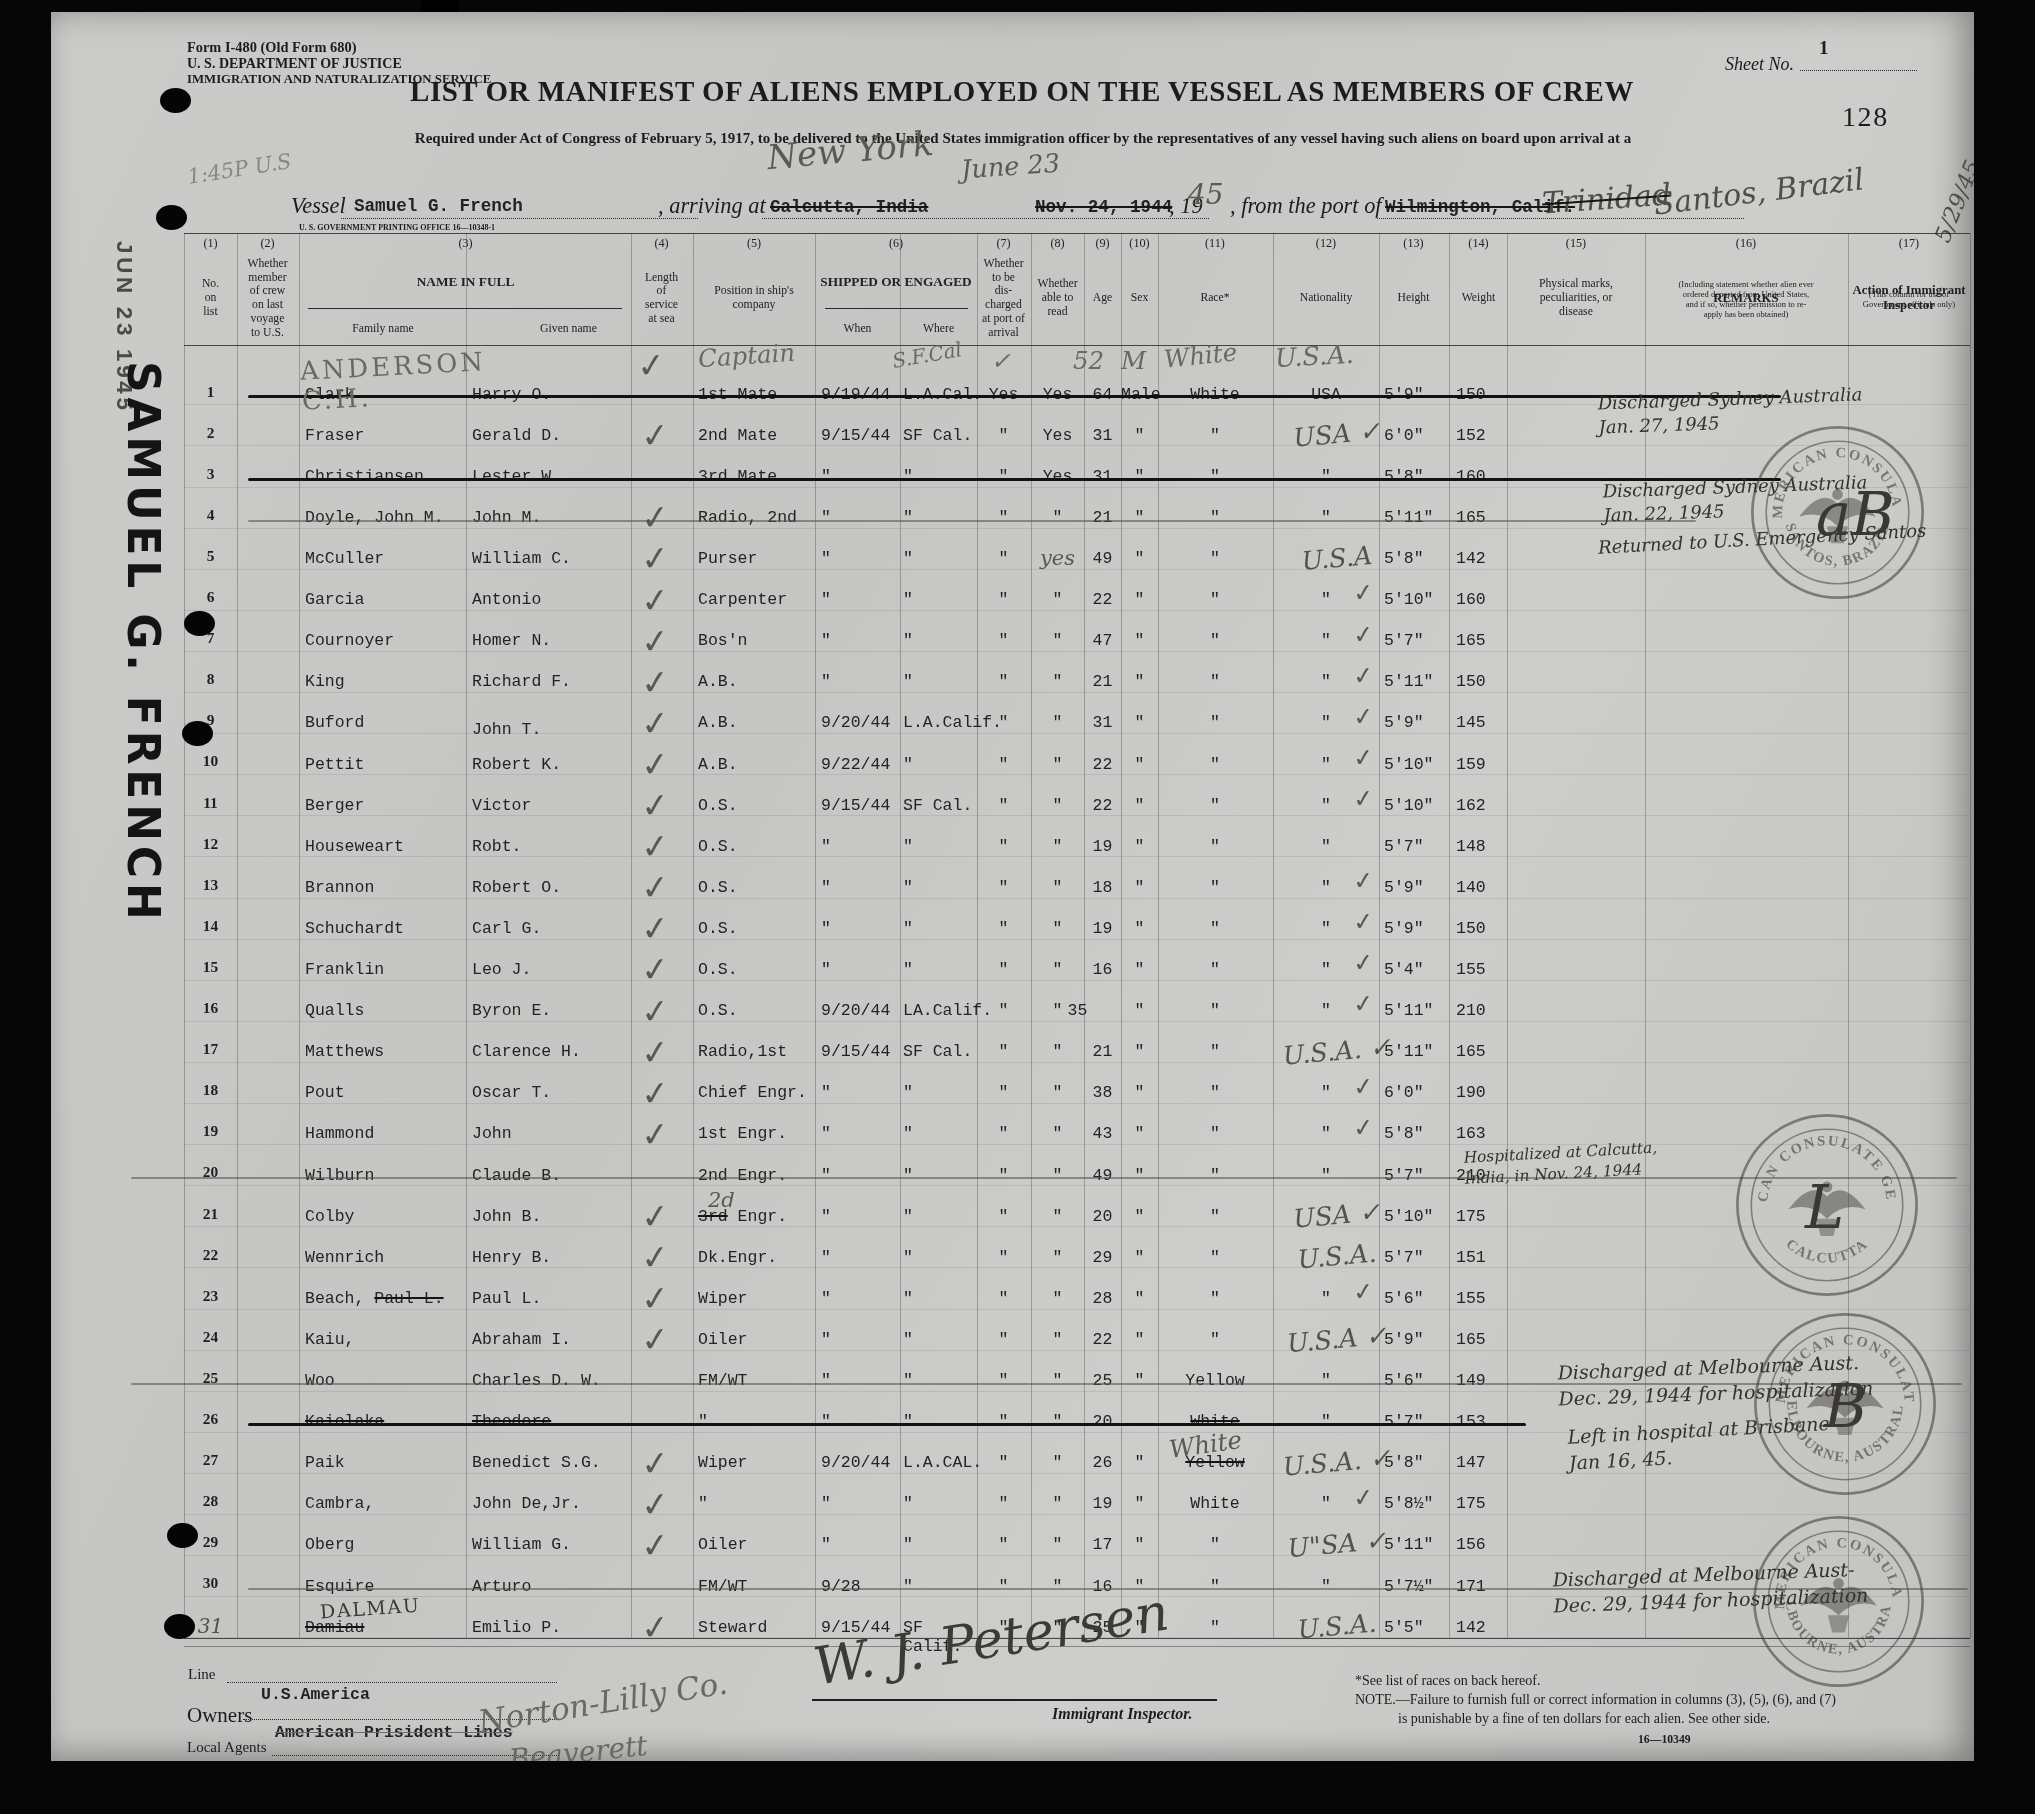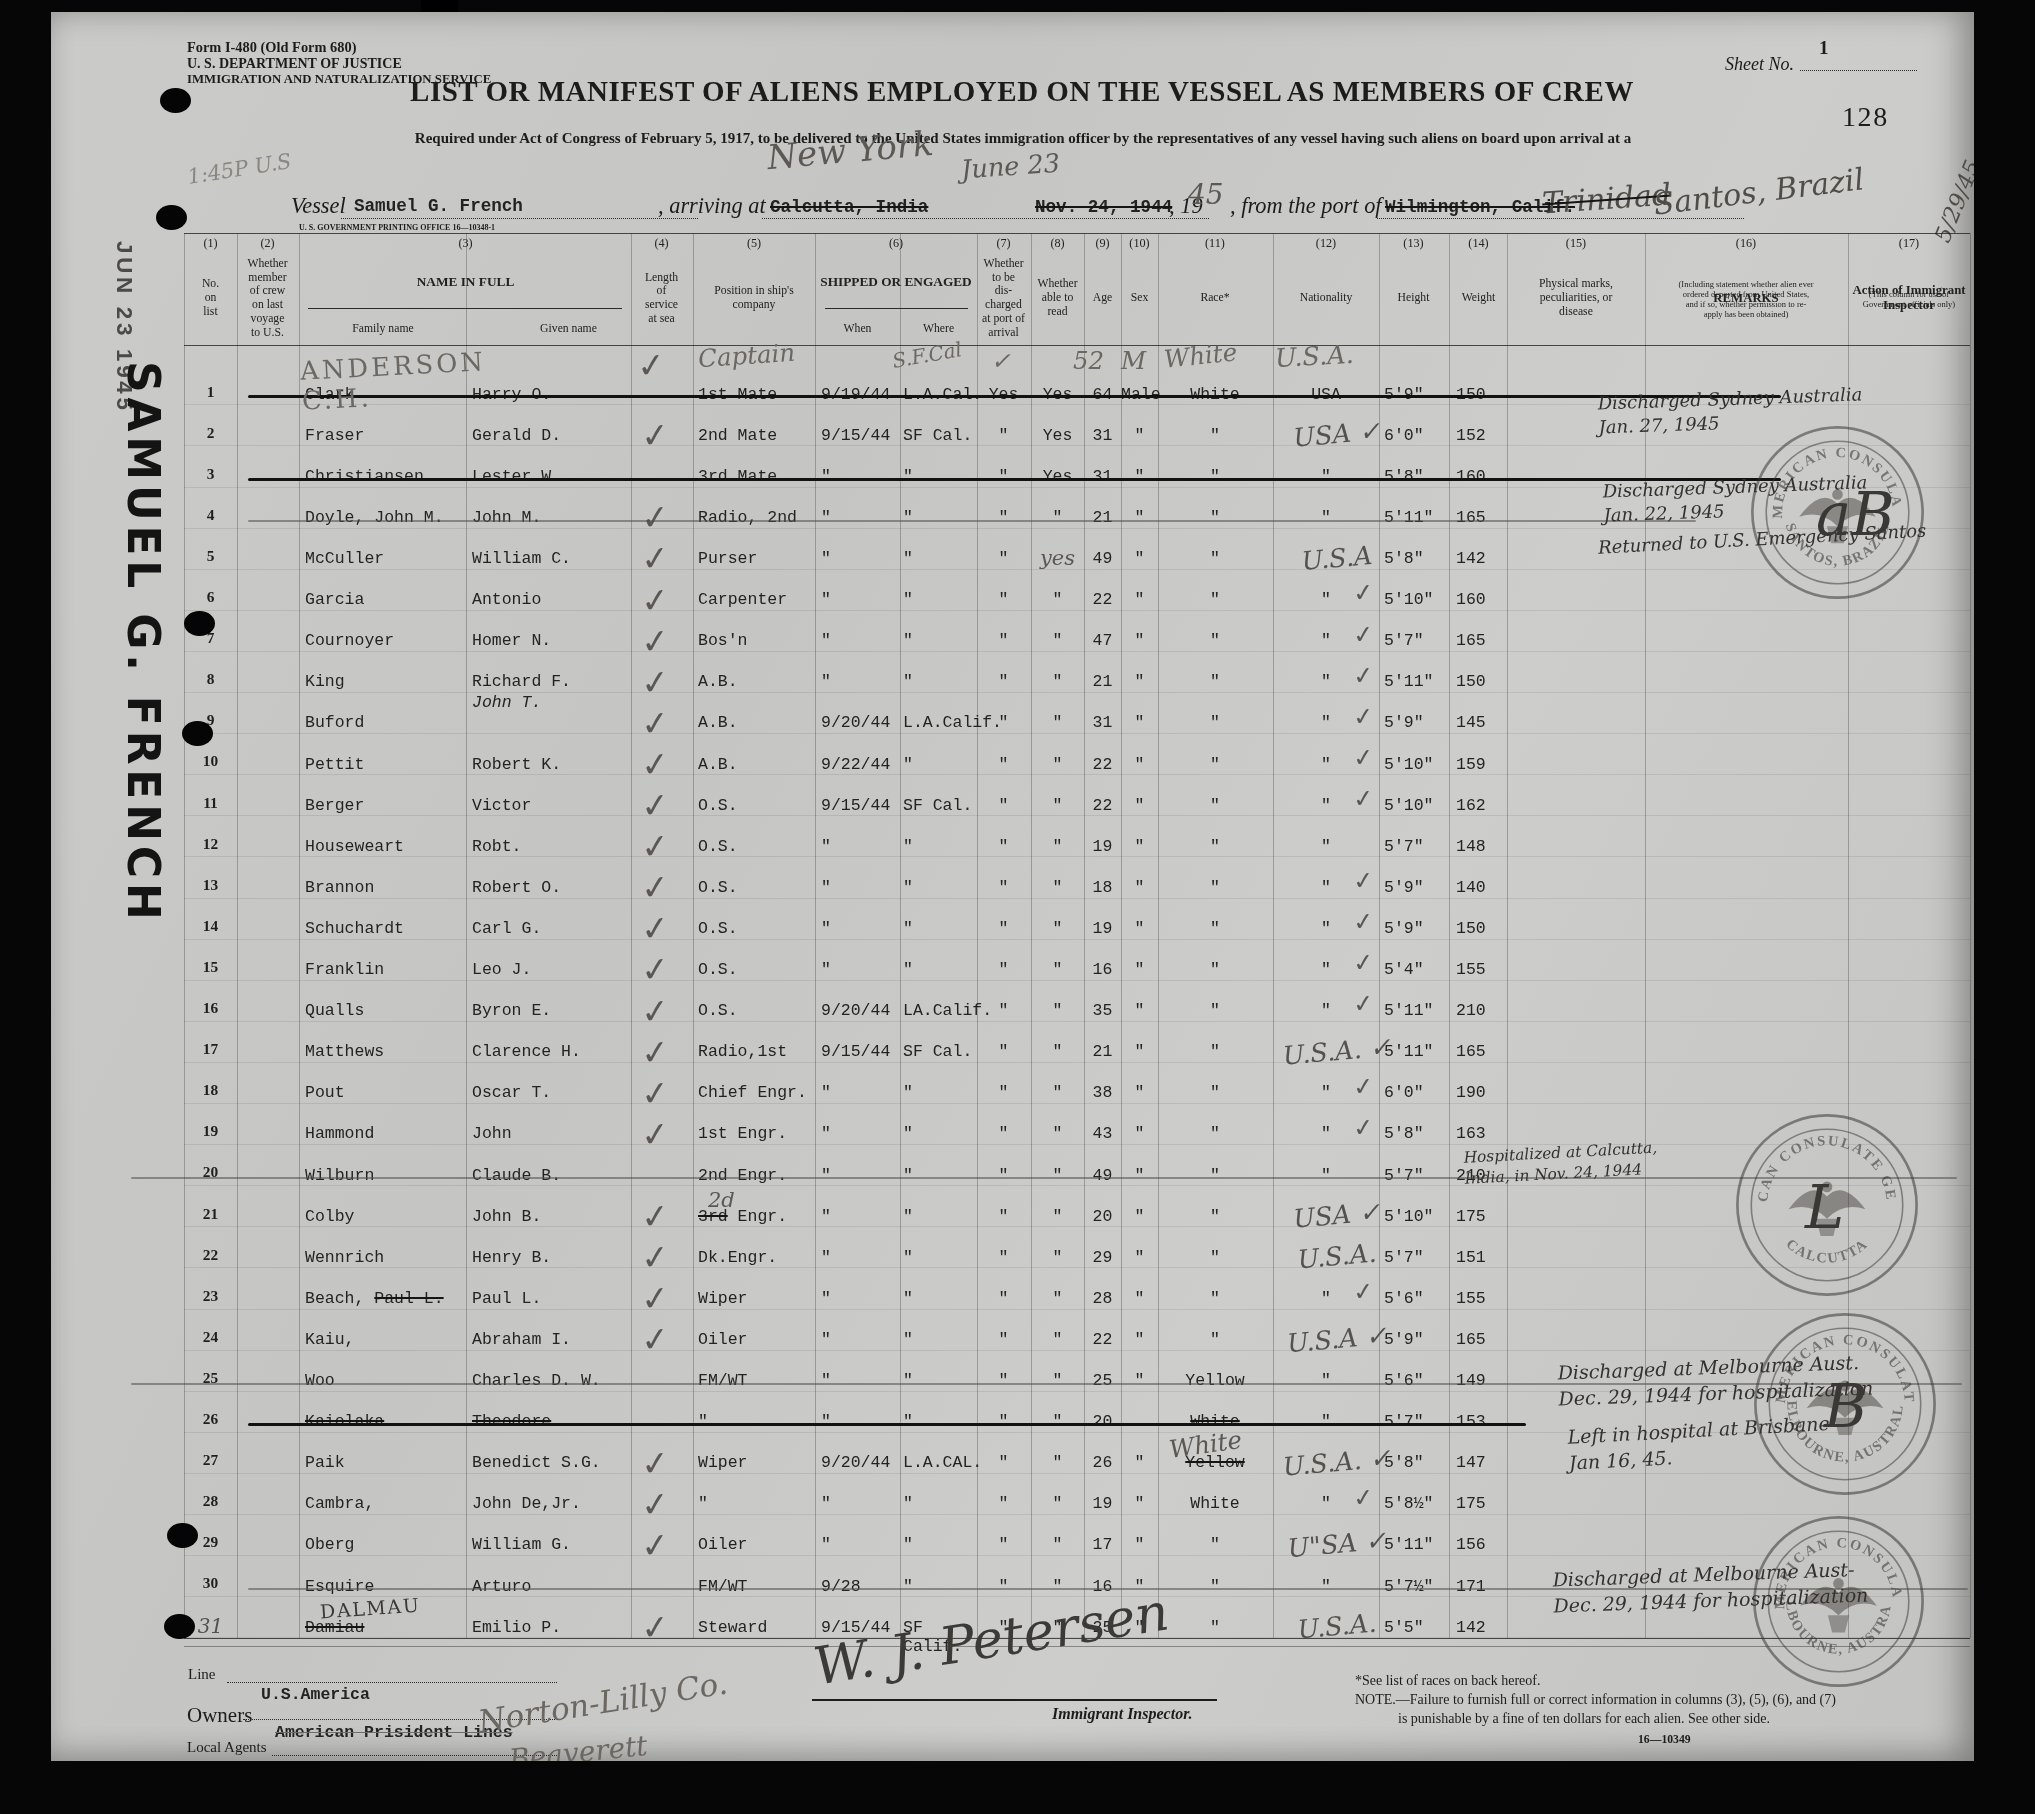--- a/index.html
+++ b/index.html
@@ -346,21 +346,21 @@
           <div class="cell typed" style="left: 1070px; top: 660px; width: 37px; text-align: center; position: absolute;">"</div>
           <div class="cell typed" style="left: 1107px; top: 660px; width: 114px; text-align: center; position: absolute;">"</div>
           <div class="cell typed" style="left: 1222px; top: 660px; width: 106px; text-align: center; position: absolute;">"</div>
           <div class="chk" style="left: 1302px; top: 649px; font-size: 24.5px; position: absolute;">✓</div>
           <div class="cell typed" style="left: 1333px; top: 660px; width: 69px; position: absolute;">5'11"</div>
           <div class="cell typed" style="left: 1405px; top: 660px; width: 59px; position: absolute;">150</div>
         </div>
         <div style="left: 0px; top: 0px; width: 0px; height: 0px; position: absolute;">
           <div class="rowno" style="left: 133px; top: 699px; width: 53px; text-align: center; position: absolute;">9</div>
           <div class="cell typed" style="left: 254px; top: 701px; width: 168px; position: absolute;">Buford</div>
-          <div class="cell typed" style="left: 421px; top: 681px; width: 165px; position: absolute; font-style: italic;">John T.</div>
+          <div class="cell typed" style="left: 421px; top: 708px; width: 165px; position: absolute;">John T.</div>
           <div class="chk" style="left: 590px; top: 691px; position: absolute;">✓</div>
           <div class="cell typed" style="left: 647px; top: 701px; width: 122px; position: absolute;">A.B.</div>
           <div class="cell typed" style="left: 770px; top: 701px; width: 85px; position: absolute;">9/20/44</div>
           <div class="cell typed" style="left: 852px; top: 701px; width: 77px; position: absolute;">L.A.Calif.</div>
           <div class="cell typed" style="left: 926px; top: 701px; width: 53px; text-align: center; position: absolute;">"</div>
           <div class="cell typed" style="left: 980px; top: 701px; width: 53px; text-align: center; position: absolute;">"</div>
           <div class="cell typed" style="left: 1033px; top: 701px; width: 37px; text-align: center; position: absolute;">31</div>
           <div class="cell typed" style="left: 1070px; top: 701px; width: 37px; text-align: center; position: absolute;">"</div>
           <div class="cell typed" style="left: 1107px; top: 701px; width: 114px; text-align: center; position: absolute;">"</div>
           <div class="cell typed" style="left: 1222px; top: 701px; width: 106px; text-align: center; position: absolute;">"</div>
@@ -478,21 +478,21 @@
         <div style="left: 0px; top: 0px; width: 0px; height: 0px; position: absolute;">
           <div class="rowno" style="left: 133px; top: 987px; width: 53px; text-align: center; position: absolute;">16</div>
           <div class="cell typed" style="left: 254px; top: 989px; width: 168px; position: absolute;">Qualls</div>
           <div class="cell typed" style="left: 421px; top: 989px; width: 165px; position: absolute;">Byron E.</div>
           <div class="chk" style="left: 590px; top: 979px; position: absolute;">✓</div>
           <div class="cell typed" style="left: 647px; top: 989px; width: 122px; position: absolute;">O.S.</div>
           <div class="cell typed" style="left: 770px; top: 989px; width: 85px; position: absolute;">9/20/44</div>
           <div class="cell typed" style="left: 852px; top: 989px; width: 77px; position: absolute;">LA.Calif.</div>
           <div class="cell typed" style="left: 926px; top: 989px; width: 53px; text-align: center; position: absolute;">"</div>
           <div class="cell typed" style="left: 980px; top: 989px; width: 53px; text-align: center; position: absolute;">"</div>
-          <div class="cell typed" style="left: 1033px; top: 989px; width: 37px; text-align: center; position: absolute;">35</div>
+          <div class="cell typed" style="left: 986px; top: 989px; width: 37px; text-align: center; position: absolute; padding-left: 22px;">35</div>
           <div class="cell typed" style="left: 1070px; top: 989px; width: 37px; text-align: center; position: absolute;">"</div>
           <div class="cell typed" style="left: 1107px; top: 989px; width: 114px; text-align: center; position: absolute;">"</div>
           <div class="cell typed" style="left: 1222px; top: 989px; width: 106px; text-align: center; position: absolute;">"</div>
           <div class="chk" style="left: 1302px; top: 977px; font-size: 24.5px; position: absolute;">✓</div>
           <div class="cell typed" style="left: 1333px; top: 989px; width: 69px; position: absolute;">5'11"</div>
           <div class="cell typed" style="left: 1405px; top: 989px; width: 59px; position: absolute;">210</div>
         </div>
         <div style="left: 0px; top: 0px; width: 0px; height: 0px; position: absolute;">
           <div class="rowno" style="left: 133px; top: 1028px; width: 53px; text-align: center; position: absolute;">17</div>
           <div class="cell typed" style="left: 254px; top: 1030px; width: 168px; position: absolute;">Matthews</div>

